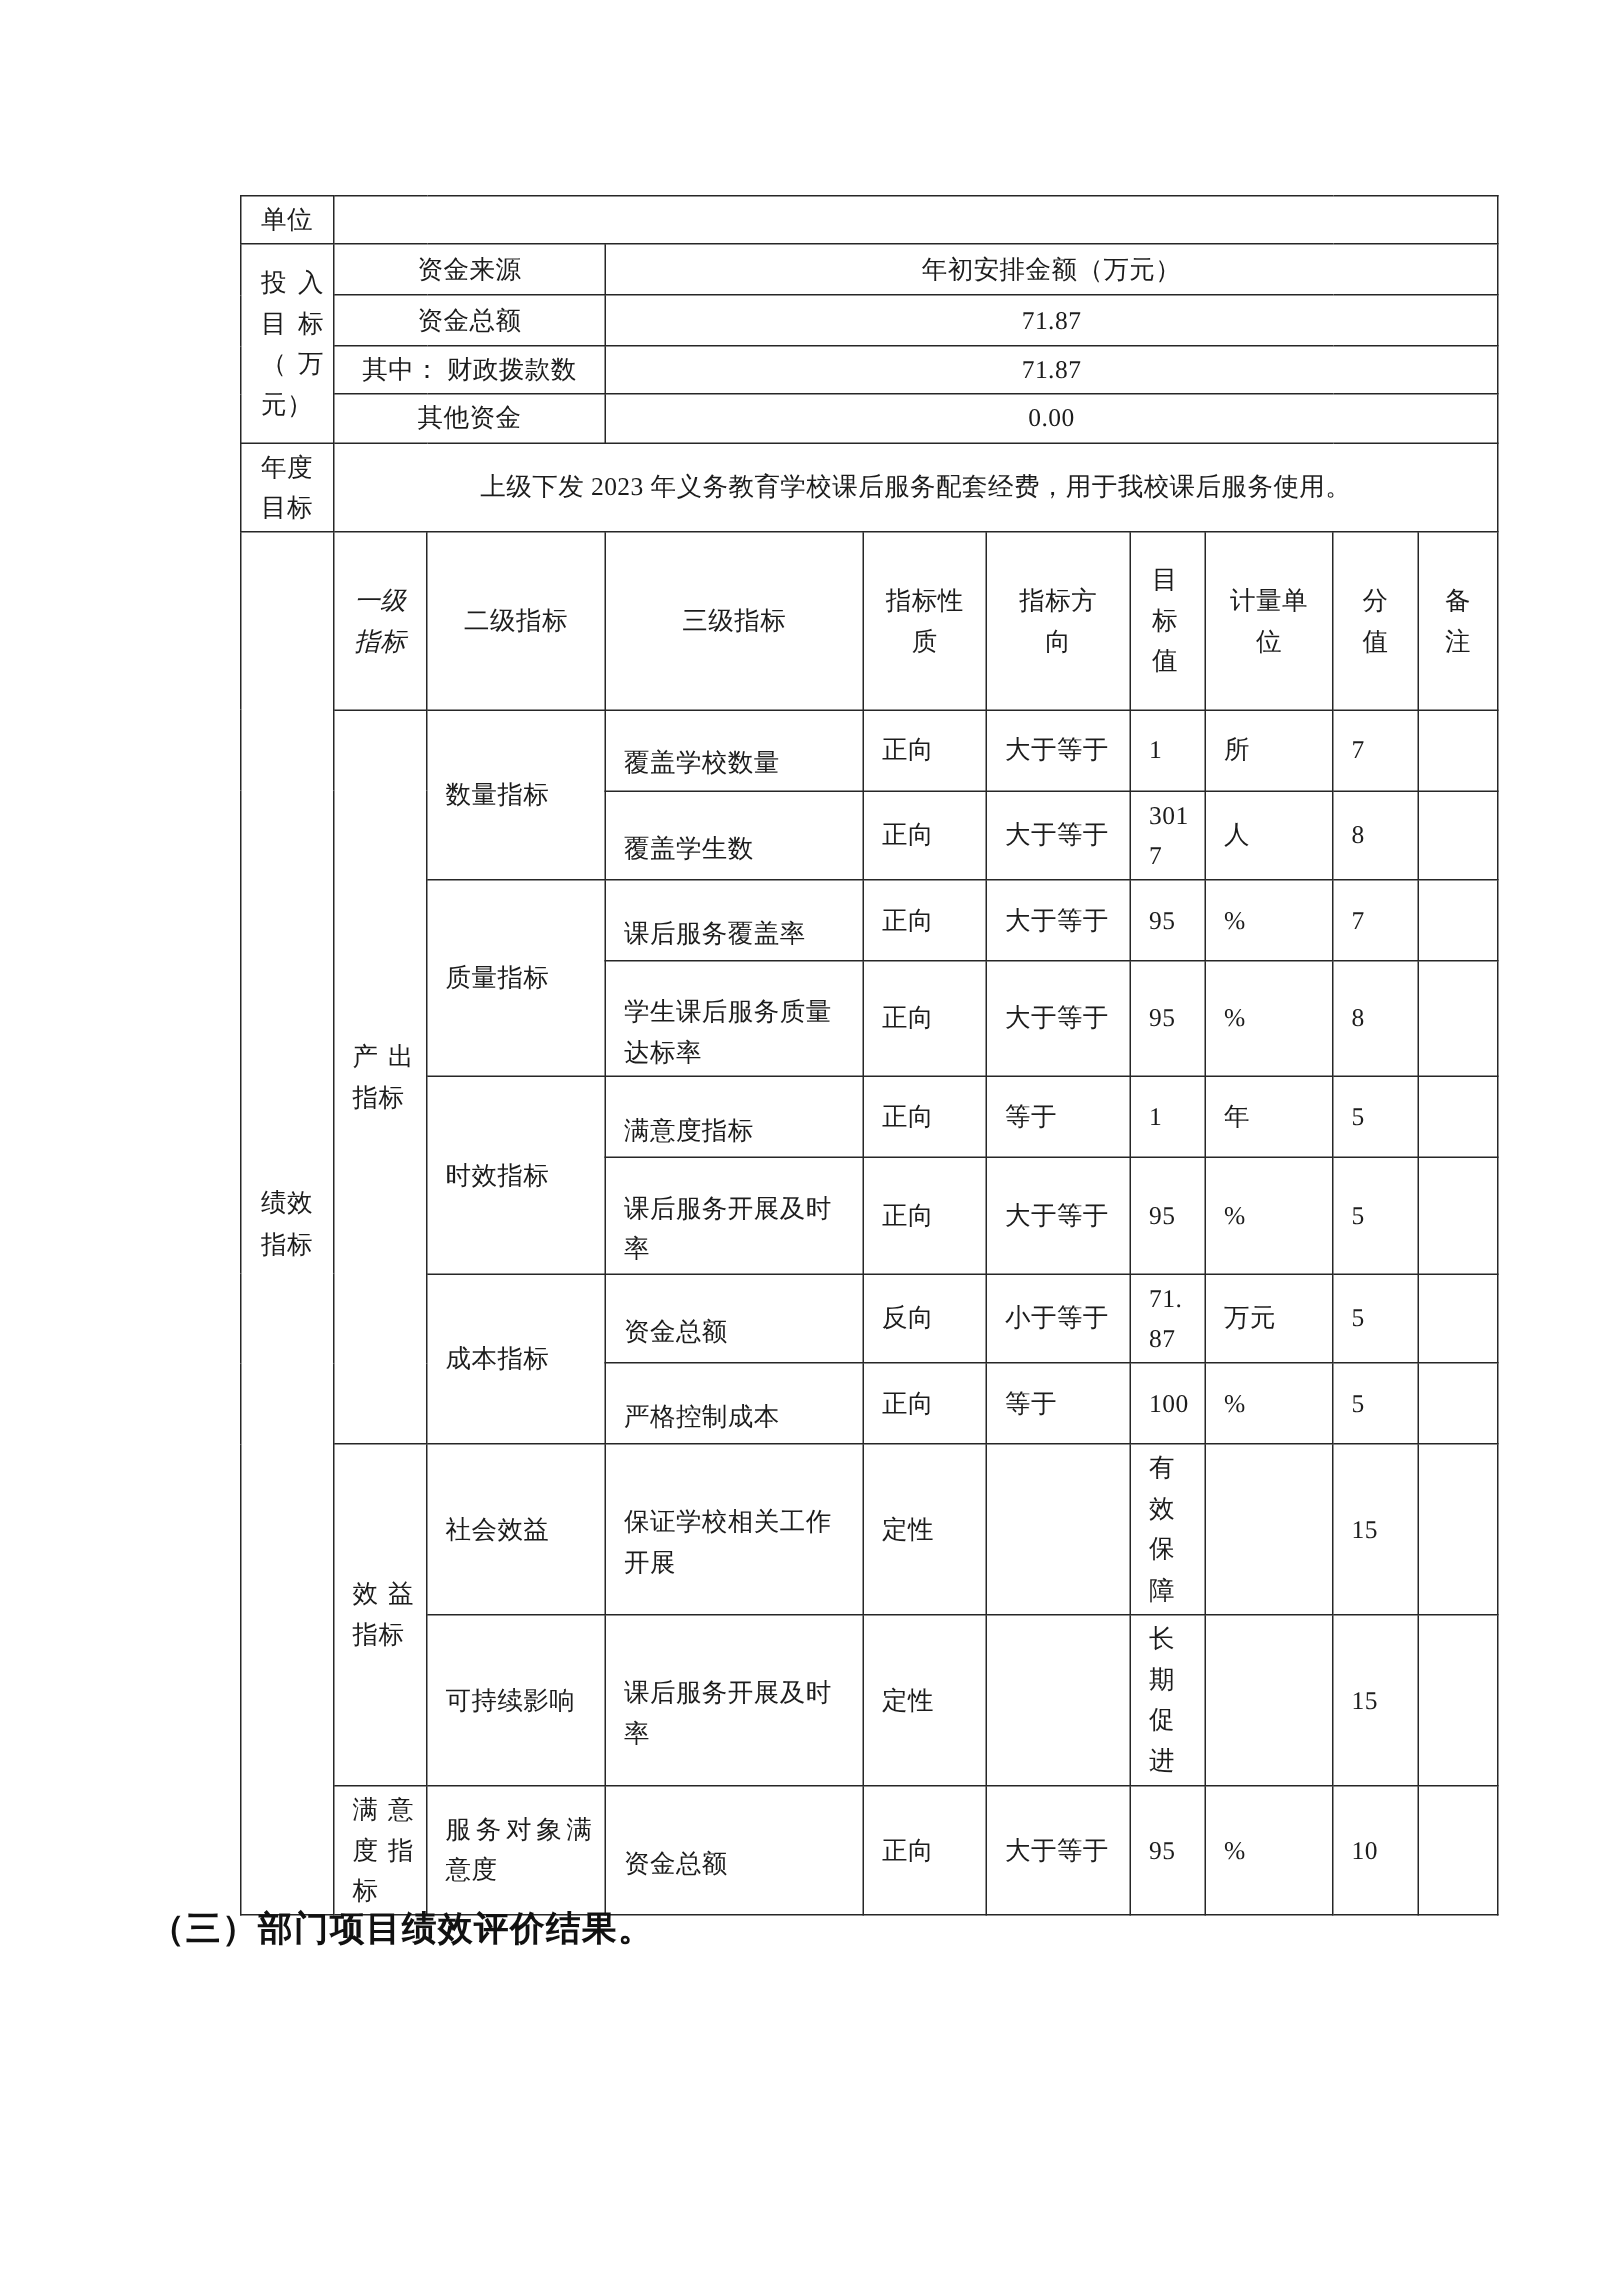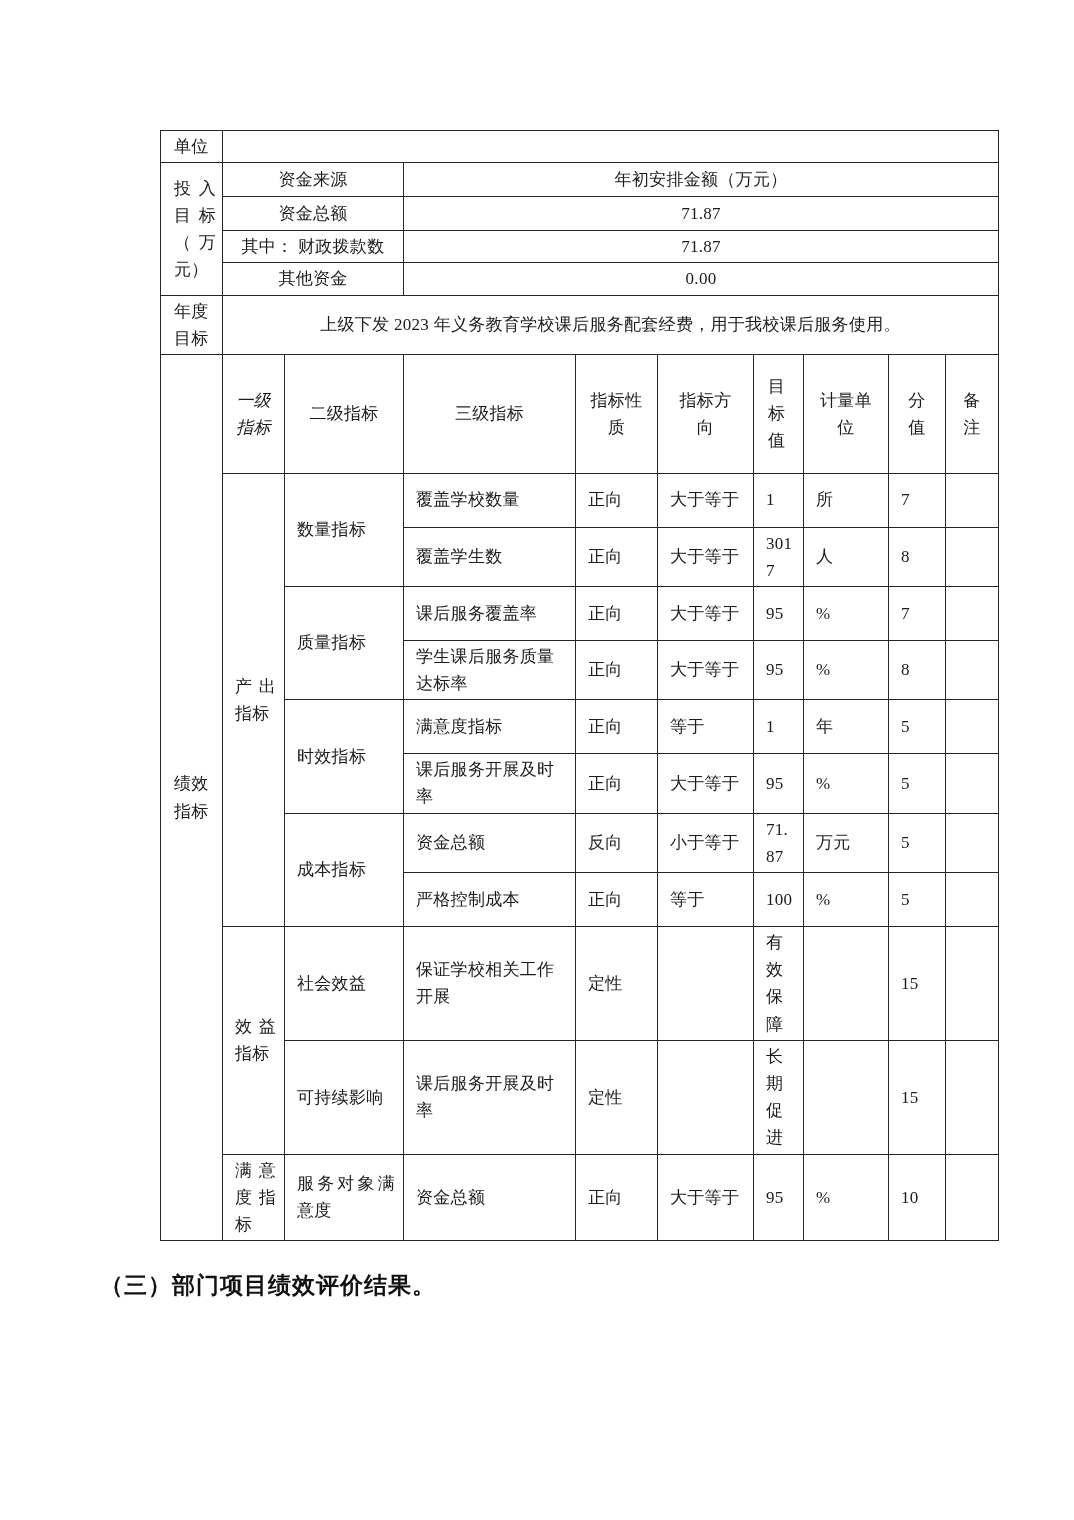--- a/index.html
+++ b/index.html
@@ -39,21 +39,21 @@
   table.doc td.c   { text-align: center; padding: 2px 4px; }
   
   table.doc td.lab { padding: 2px 6px 2px 13px; }
   
   table.doc td.hd  { text-align: center; padding: 2px 14px; }
   table.doc td.hdB { text-align: center; padding: 2px 10px; font-style: italic; }
   table.doc td.hdT { text-align: left; padding: 18px 14px; }
   
   table.doc td.jus { text-align: justify; text-justify: inter-character; }
   
-  table.doc td.l3  { padding: 2px 4px 2px 12px; }
+  table.doc td.l3  { padding: 20px 4px 2px 12px; }
   
   table.doc td.tg  { word-break: break-all; padding: 2px 10px 2px 12px; }
   .heading {
     position: absolute;
     left: 100px;
     top: 1258px;
     font-size: 23px;
     font-weight: bold;
     letter-spacing: 1px;
     color: #111111;

